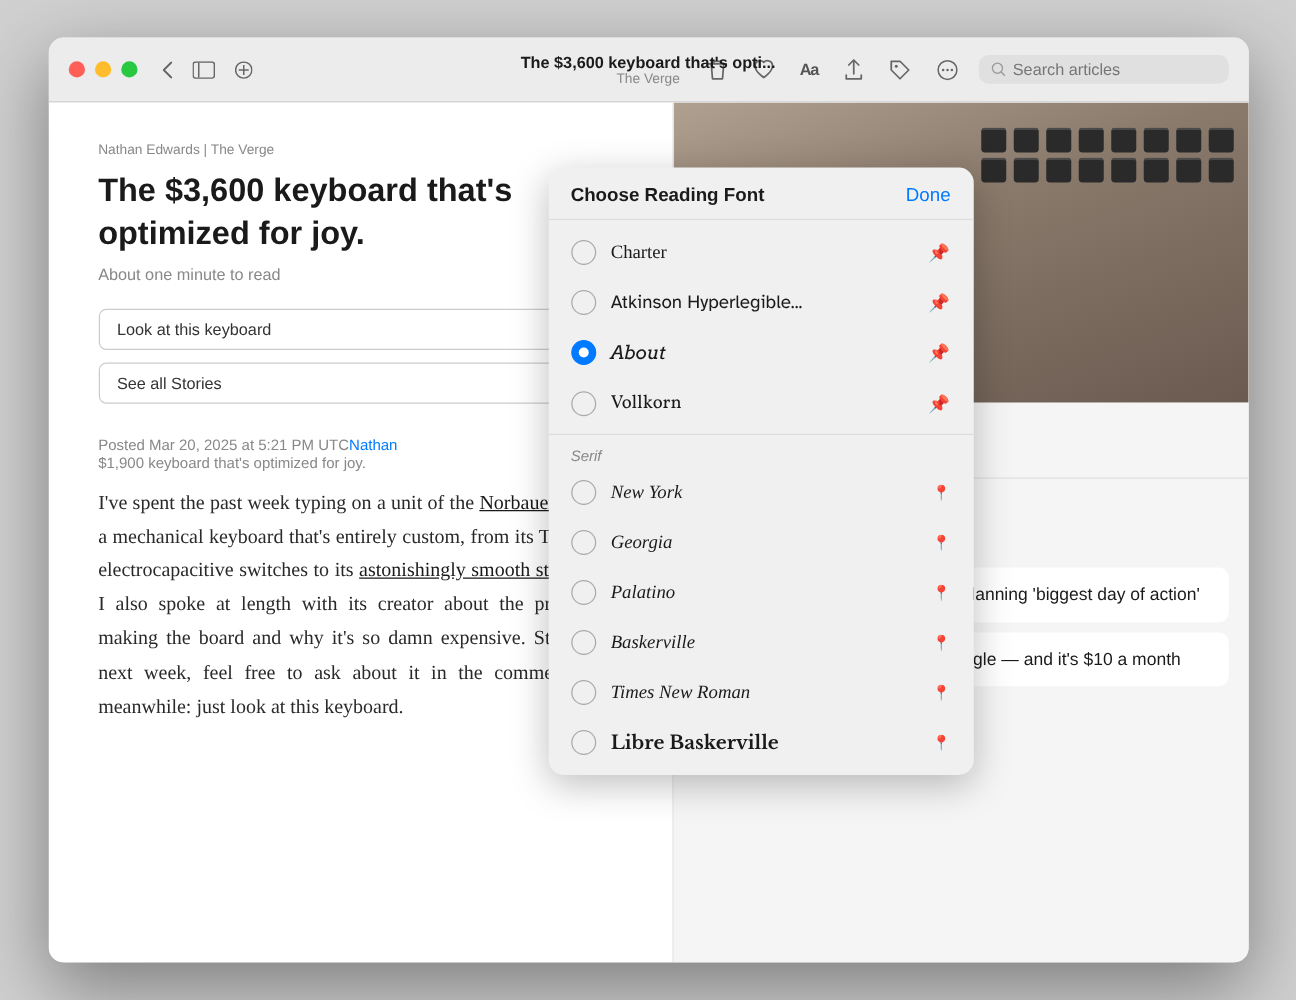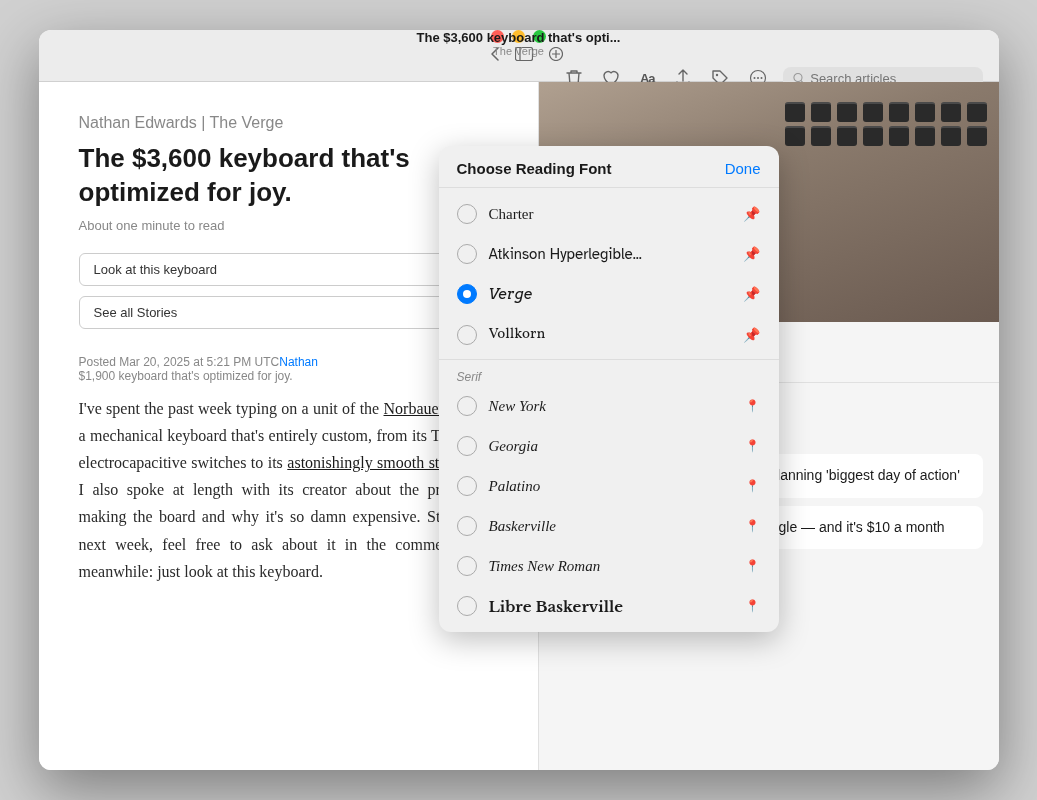--- a/index.html
+++ b/index.html
@@ -29,21 +29,20 @@
     
     .titlebar {
       background: #ececec;
       height: 52px;
       display: flex;
       align-items: center;
       padding: 0 16px;
       border-bottom: 1px solid #d0d0d0;
       flex-shrink: 0;
       position: relative;
-      flex-direction: column;
     }
 
     .traffic-lights {
       display: flex;
       gap: 8px;
       align-items: center;
     }
 
     .traffic-light {
       width: 13px;
@@ -140,21 +139,21 @@
     .article-panel {
       width: 500px;
       background: #ffffff;
       padding: 32px 40px;
       overflow-y: auto;
       border-right: 1px solid #e0e0e0;
       flex-shrink: 0;
     }
 
     .article-meta {
-      font-size: 16px;
+      font-size: 11px;
       color: #888;
       margin-bottom: 10px;
     }
 
     .article-headline {
       font-size: 26px;
       font-weight: 700;
       line-height: 1.3;
       color: #1a1a1a;
       margin-bottom: 8px;
@@ -272,21 +271,21 @@
 
     .popular-item-text {
       font-size: 14px;
       color: #1a1a1a;
       line-height: 1.4;
     }
 
     
     .font-picker {
       position: absolute;
-      top: 64px;
+      top: 52px;
       left: 400px;
       width: 340px;
       background: #f0f0f0;
       border-radius: 12px;
       box-shadow: 0 8px 30px rgba(0,0,0,0.25);
       z-index: 100;
       padding: 0;
       overflow: hidden;
     }
 
@@ -560,21 +559,21 @@
         </div>
 
         <div class="font-item">
           <div class="font-radio"></div>
           <span class="font-name font-atkinson">Atkinson Hyperlegible...</span>
           <span class="font-pin pinned">📌</span>
         </div>
 
         <div class="font-item">
           <div class="font-radio checked"></div>
-          <span class="font-name font-arvo">Verge</span>
+          <span class="font-name font-arvo">About</span>
           <span class="font-pin pinned">📌</span>
         </div>
 
         <div class="font-item">
           <div class="font-radio"></div>
           <span class="font-name font-vollkorn">Vollkorn</span>
           <span class="font-pin pinned">📌</span>
         </div>
 
         <div class="divider"></div>

